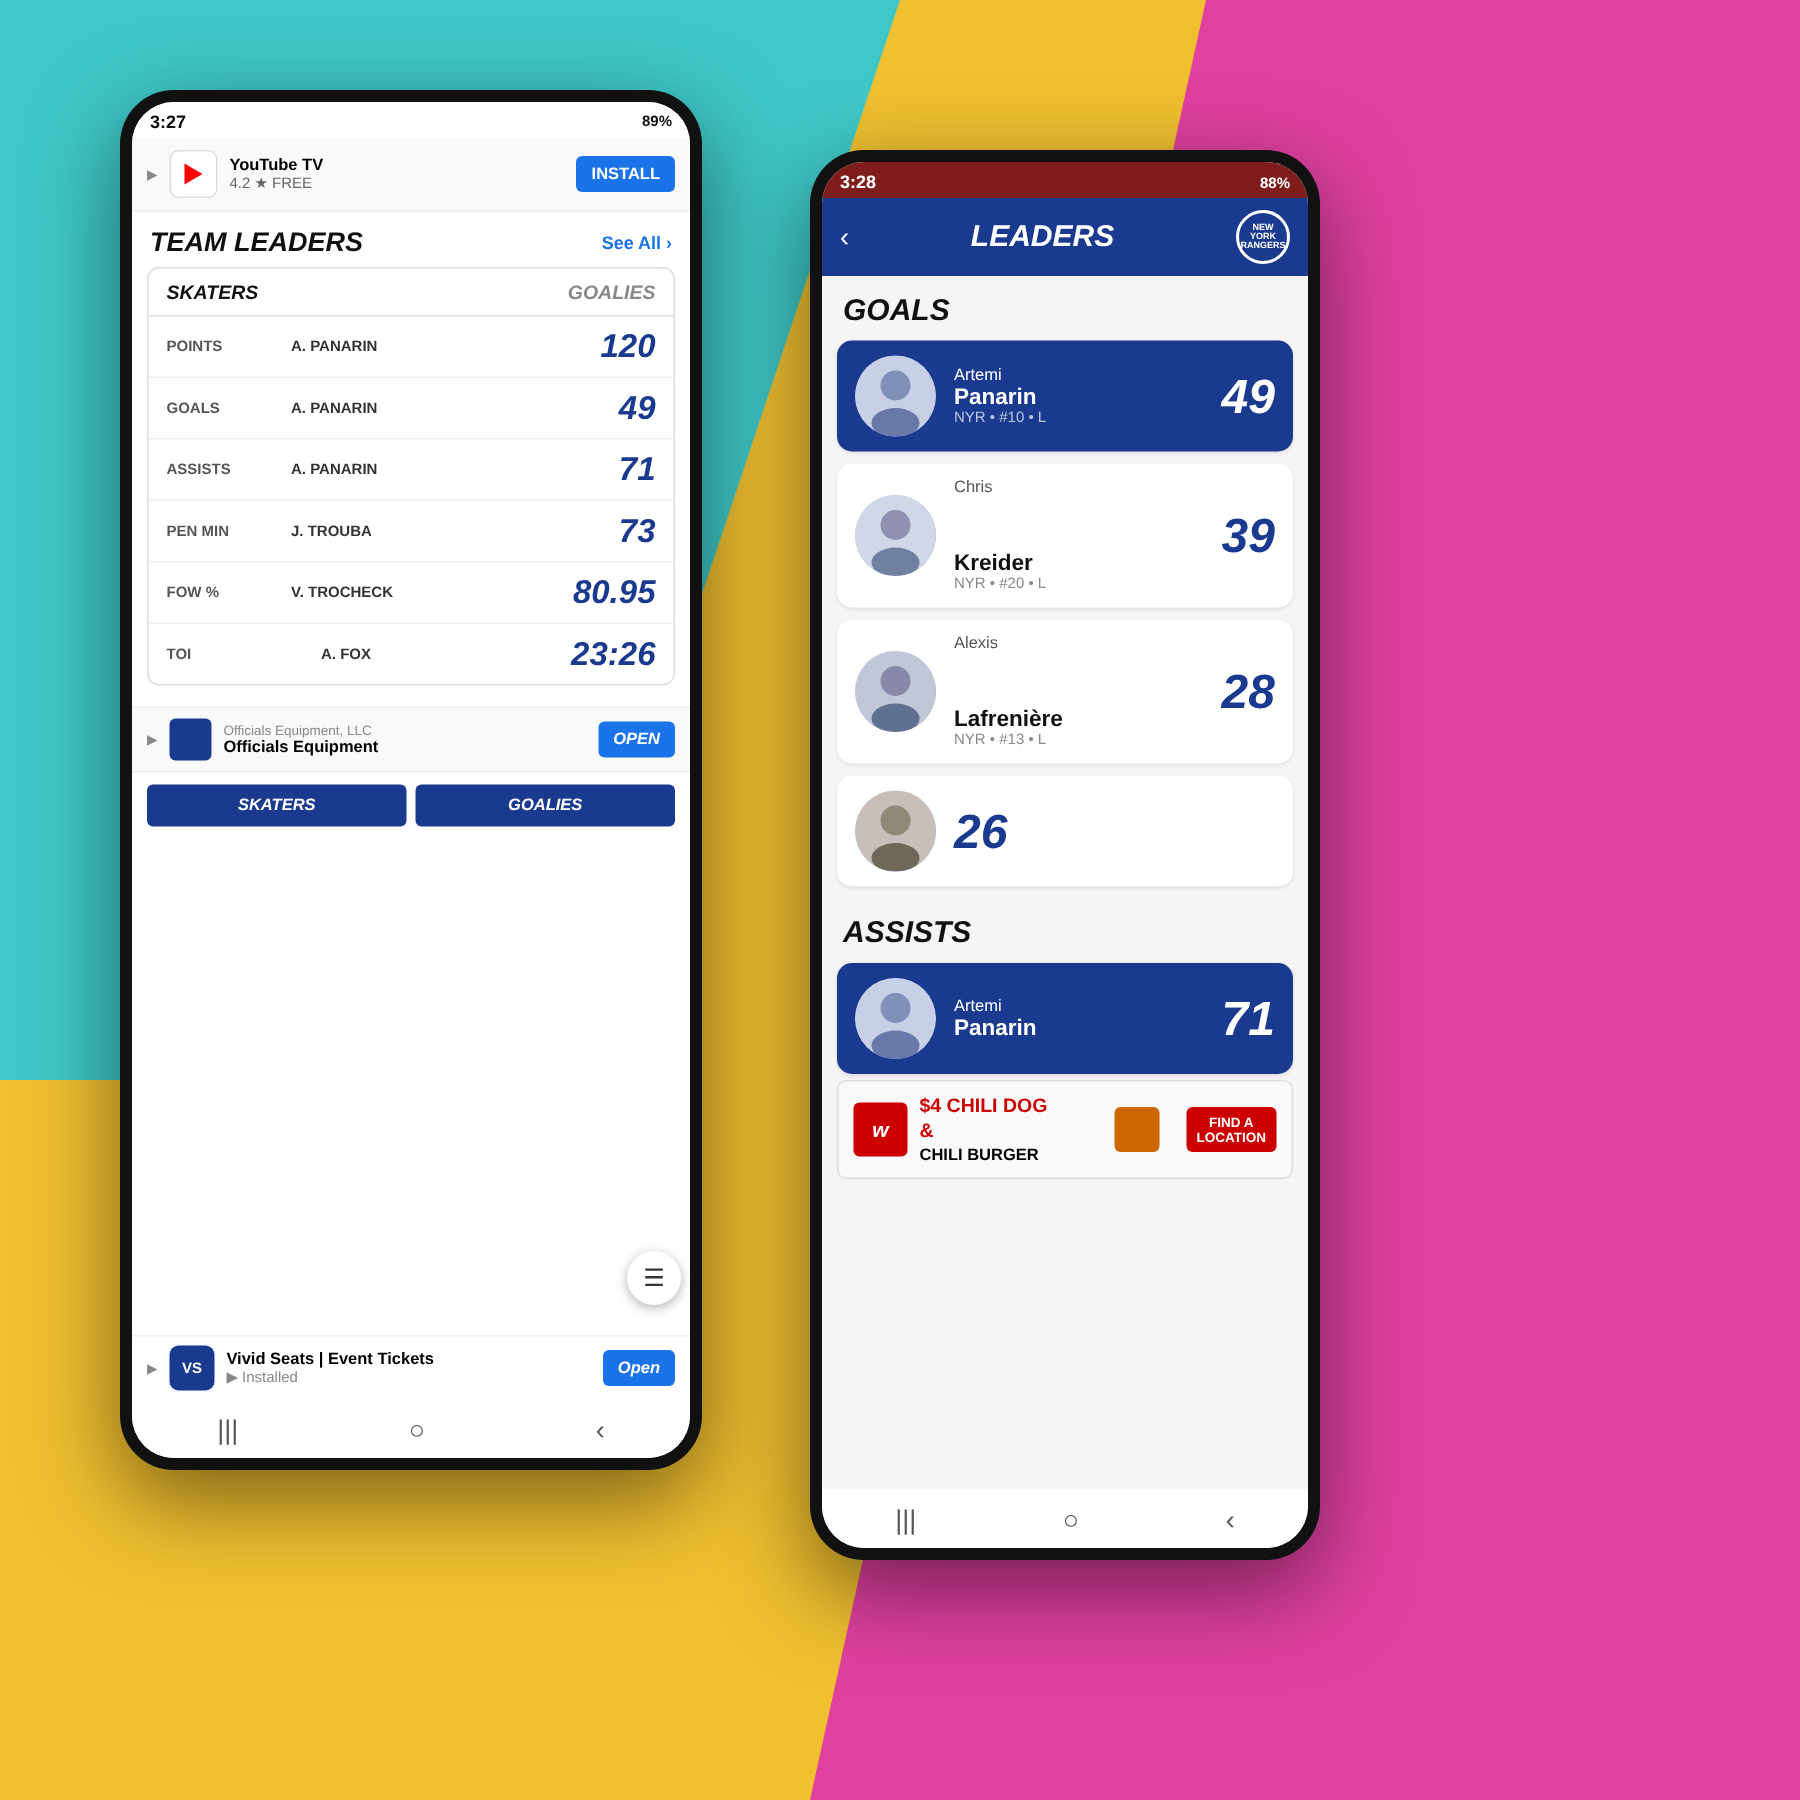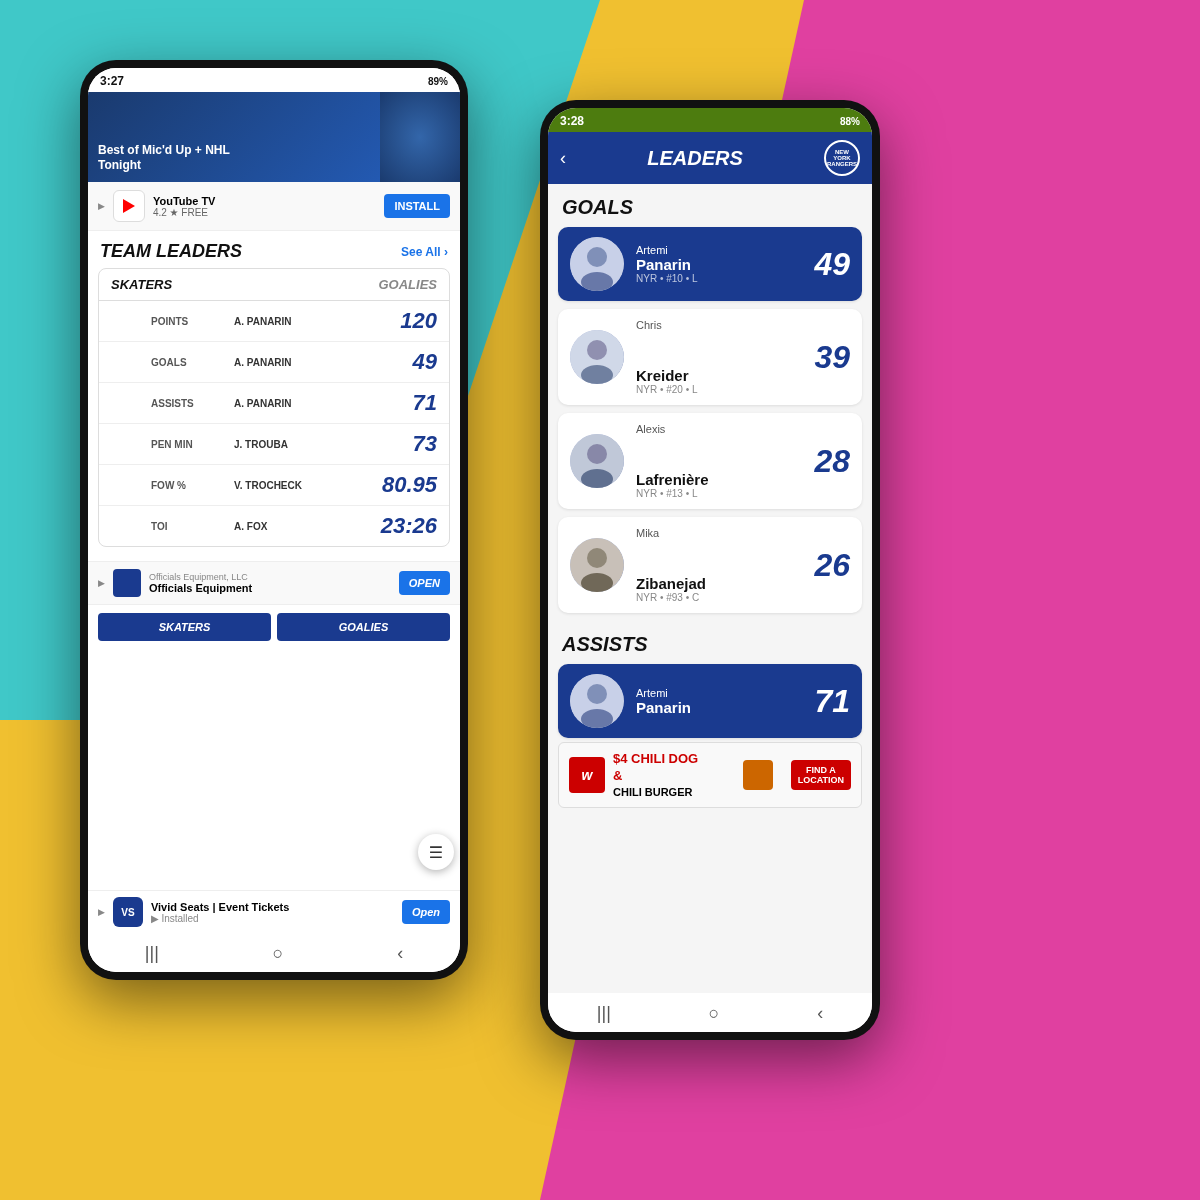--- a/index.html
+++ b/index.html
@@ -193,27 +193,26 @@
       font-weight: 900;
       font-style: italic;
       color: #888;
     }
     .table-row-stat {
       display: flex;
       align-items: center;
       padding: 7px 12px;
       border-bottom: 1px solid #eee;
     }
-    .table-row-stat:last-child { border-bottom: none; }
+    .table-row-stat:last-child { border-bottom: none; gap: 20px; }
     .stat-label {
       width: 65px;
       font-size: 10px;
       font-weight: 600;
       color: #555;
-      margin-left: 40px;
     }
     .stat-player {
       flex: 1;
       font-size: 10px;
       font-weight: 600;
       color: #333;
       margin-left: 18px;
     }
     .stat-value {
       font-size: 22px;
@@ -454,27 +453,20 @@
 <div class="phone phone1">
   <div class="phone-inner">
 
     <div class="status-bar">
       <span class="time">3:27</span>
       <div class="status-icons">
         <span>89%</span>
       </div>
     </div>
 
-    <div class="hero-banner">
-      <div class="hero-player"></div>
-      <div class="hero-banner-text">
-        <div>Best of Mic'd Up + NHL</div>
-        <div>Tonight</div>
-      </div>
-    </div>
 
     <div class="ad-banner">
       <span style="font-size:9px;color:#888;">▶</span>
       <div class="ad-icon-yt">
         <div class="yt-play"></div>
       </div>
       <div class="ad-info">
         <div class="ad-name">YouTube TV</div>
         <div class="ad-sub">4.2 ★  FREE</div>
       </div>
@@ -556,21 +548,21 @@
     </div>
 
   </div>
 
   <div class="fab">☰</div>
 </div>
 
 <div class="phone phone2">
   <div class="phone-inner">
 
-    <div class="status-bar" style="background:#4d7c0f;color:#fff;">
+    <div class="status-bar" style="background:#7f1d1d;color:#fff;align-items:flex-end;">
       <span class="time">3:28</span>
       <div class="status-icons">
         <span>88%</span>
       </div>
     </div>
 
     <div class="p2-header">
       <span class="p2-back">‹</span>
       <span class="p2-title">LEADERS</span>
       <div class="rangers-logo">
@@ -631,25 +623,20 @@
       </div>
 
       <div class="player-card">
         <div class="player-avatar">
           <svg viewBox="0 0 54 54" xmlns="http://www.w3.org/2000/svg">
             <circle cx="27" cy="27" r="27" fill="#c8c0b8"></circle>
             <circle cx="27" cy="20" r="10" fill="#908878"></circle>
             <ellipse cx="27" cy="45" rx="16" ry="10" fill="#706858"></ellipse>
           </svg>
         </div>
-        <div class="player-info">
-          <div class="player-first dark">Mika</div>
-          <div class="player-last dark">Zibanejad</div>
-          <div class="player-meta dark">NYR • #93 • C</div>
-        </div>
         <span class="player-stat dark">26</span>
       </div>
 
       <div class="section-label">ASSISTS</div>
 
       <div class="player-card highlighted" style="margin-bottom:0;">
         <div class="player-avatar">
           <svg viewBox="0 0 54 54" xmlns="http://www.w3.org/2000/svg">
             <circle cx="27" cy="27" r="27" fill="#c8d0e8"></circle>
             <circle cx="27" cy="20" r="10" fill="#8090b8"></circle>

